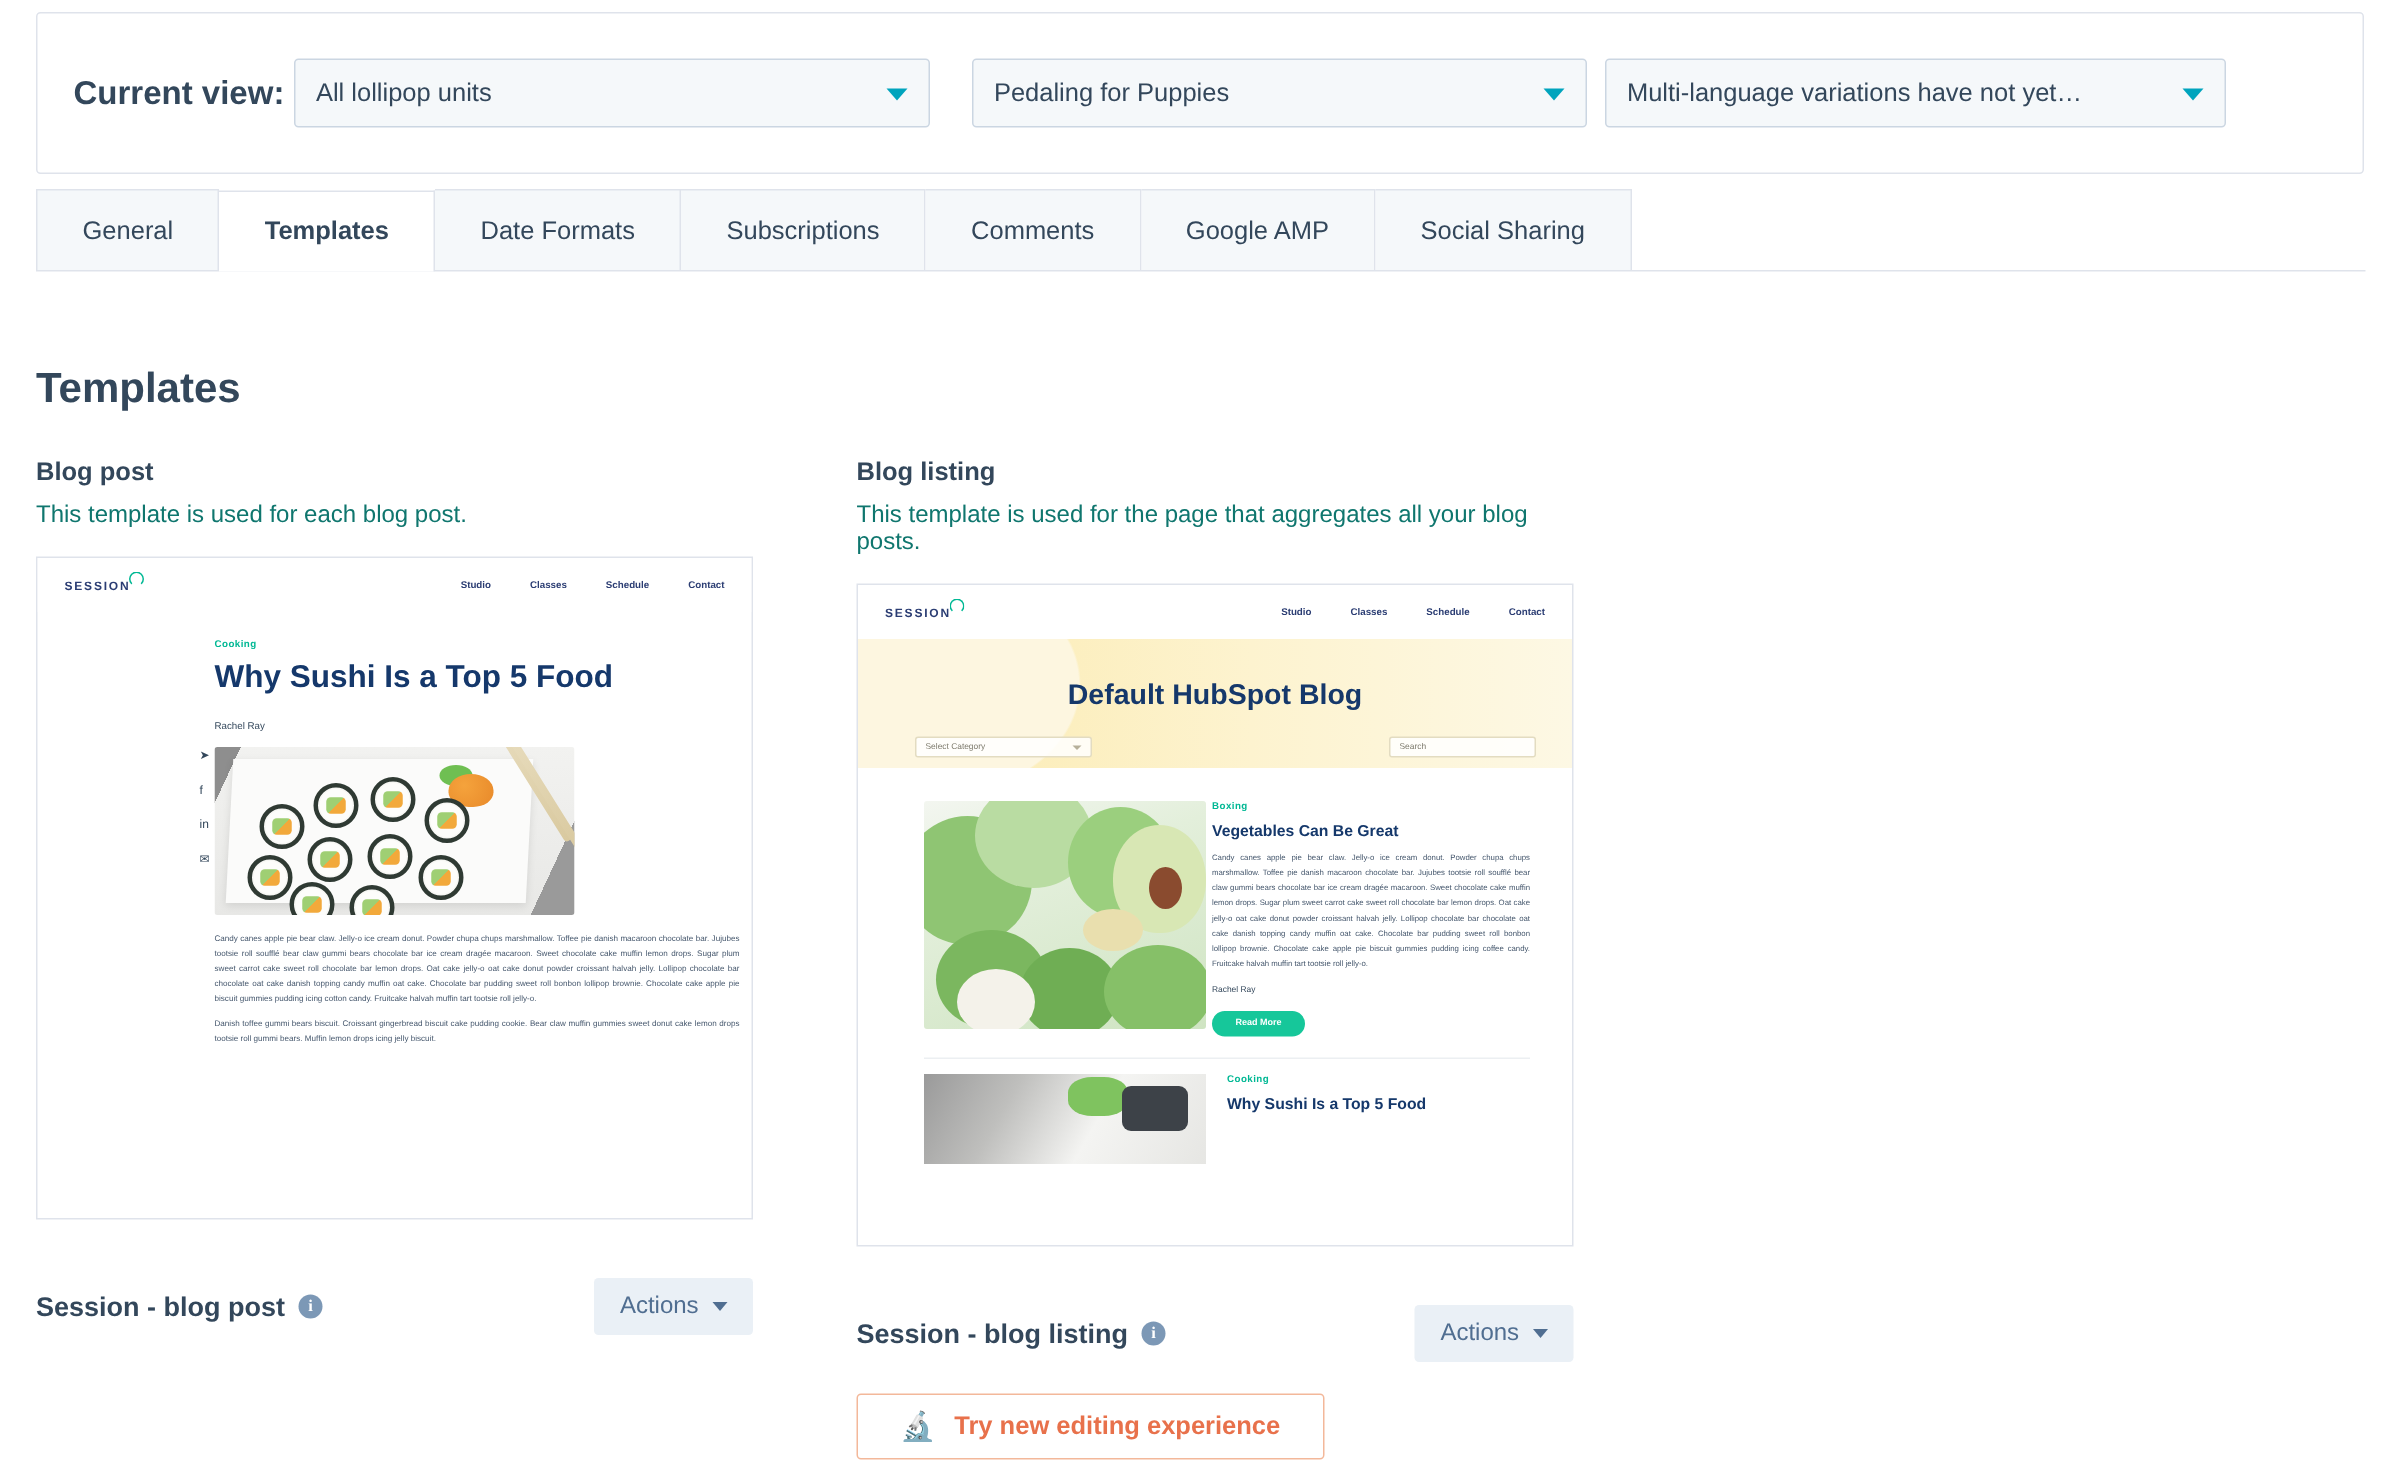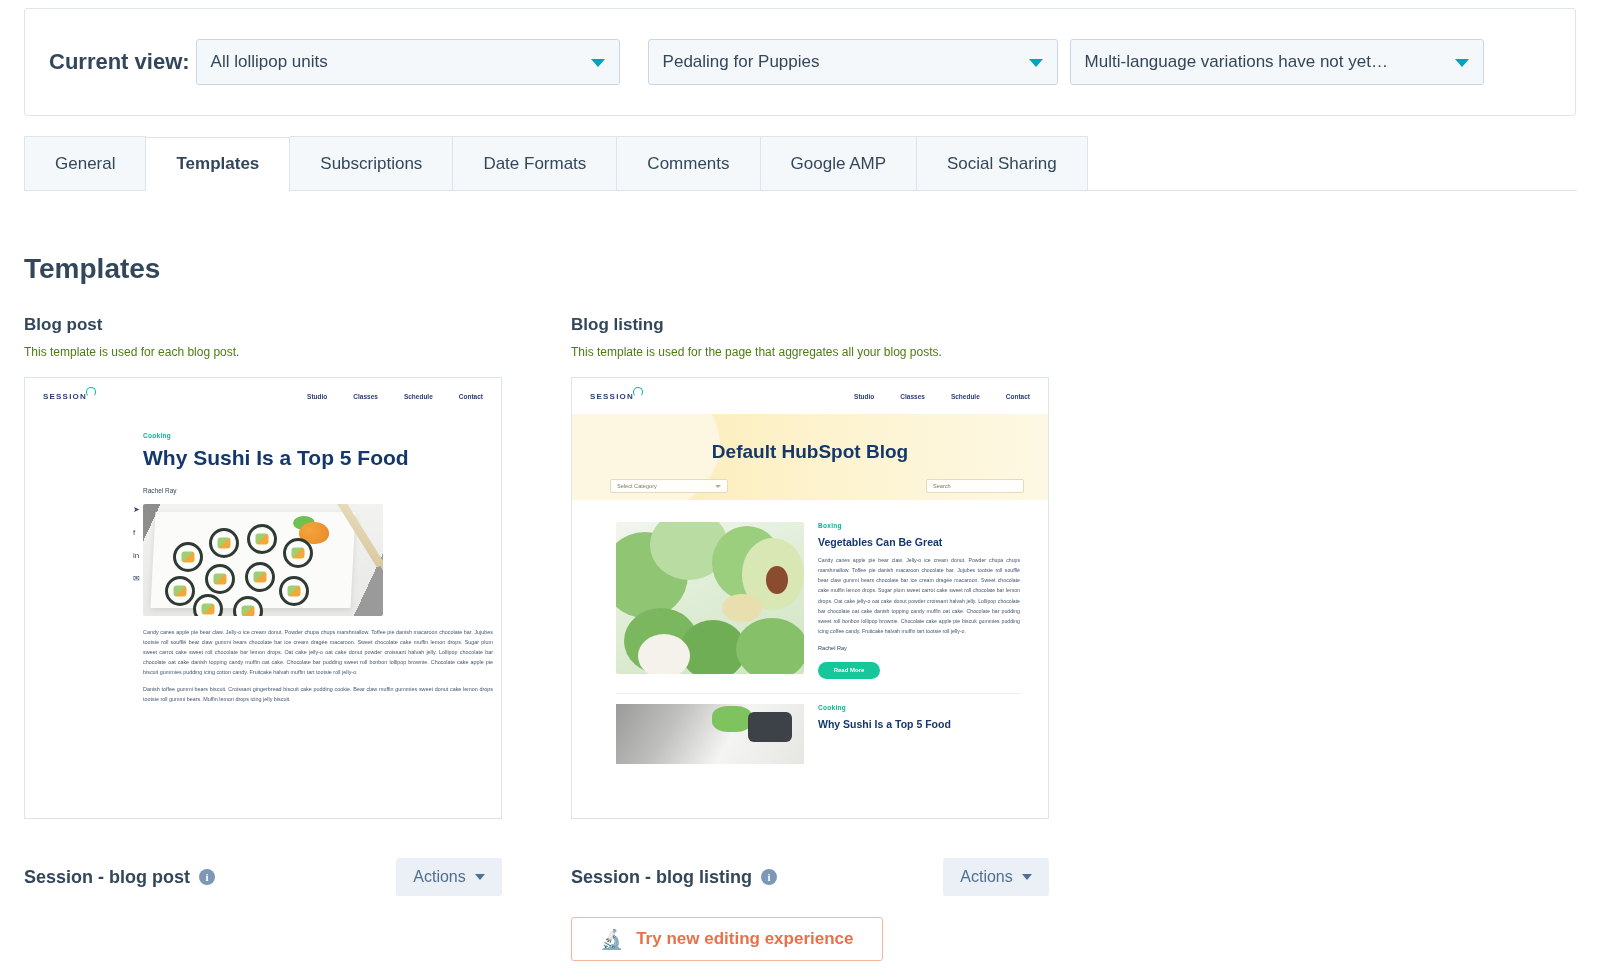--- a/index.html
+++ b/index.html
@@ -54,21 +54,21 @@
     right: 14px; top: 50%;
     margin-top: -3px;
     width: 0; height: 0;
     border-left: 7px solid transparent;
     border-right: 7px solid transparent;
     border-top: 8px solid #00a4bd;
   }
 
   
   .tabs {
-    margin: 20px 0 0 24px;
+    margin: 10px 0 0 24px;
     display: flex;
     align-items: flex-end;
     border-bottom: 1px solid #dfe3eb;
     width: 1553px;
   }
   .tab {
     height: 54px;
     display: flex; align-items: center; justify-content: center;
     padding: 0 30px;
     font-size: 17px;
@@ -103,22 +103,22 @@
     gap: 69px;
   }
   .col { width: 478px; }
   .col-heading {
     font-size: 17px;
     font-weight: 700;
     color: #33475b;
     margin: 0 0 10px 0;
   }
   .col-desc {
-    font-size: 12px;
-    color: #4d7c0f;
+    font-size: 16px;
+    color: #0f766e;
     margin: 10px 0 18px 0;
   }
 
   
   .thumb {
     width: 478px;
     height: 442px;
     border: 1px solid #dfe3eb;
     background: #fff;
     overflow: hidden;
@@ -269,21 +269,21 @@
   .hero-ctrl.cat-sel { left: 38px; width: 118px; }
   .hero-ctrl.search { right: 24px; width: 98px; }
   .hero-ctrl .mini-caret {
     margin-left: auto;
     width: 0; height: 0;
     border-left: 3px solid transparent;
     border-right: 3px solid transparent;
     border-top: 3.5px solid #b6b09a;
   }
   .listing-body { padding: 22px 28px 0 44px; }
-  .article { display: flex; gap: 14px; margin-bottom: 14px; }
+  .article { display: flex; gap: 4px; margin-bottom: 14px; }
   .photo-veg {
     width: 188px; height: 152px;
     flex: none;
     border-radius: 2px;
     position: relative;
     overflow: hidden;
     background: linear-gradient(160deg,#f3f6f0 0%, #e3efdb 35%, #cfe4c2 100%);
   }
   .veg-blob {
     position: absolute;
@@ -407,24 +407,24 @@
 </div>
 
 <div class="tabs">
   <div class="tab">
       <span>General</span>
     </div>
   <div class="tab active">
       <span>Templates</span>
     </div>
   <div class="tab">
+      <span>Date Formats</span>
+    </div>
+  <div class="tab">
       <span>Subscriptions</span>
-    </div>
-  <div class="tab">
-      <span>Date Formats</span>
     </div>
   <div class="tab">
       <span>Comments</span>
     </div>
   <div class="tab">
       <span>Google AMP</span>
     </div>
   <div class="tab">
       <span>Social Sharing</span>
     </div>

